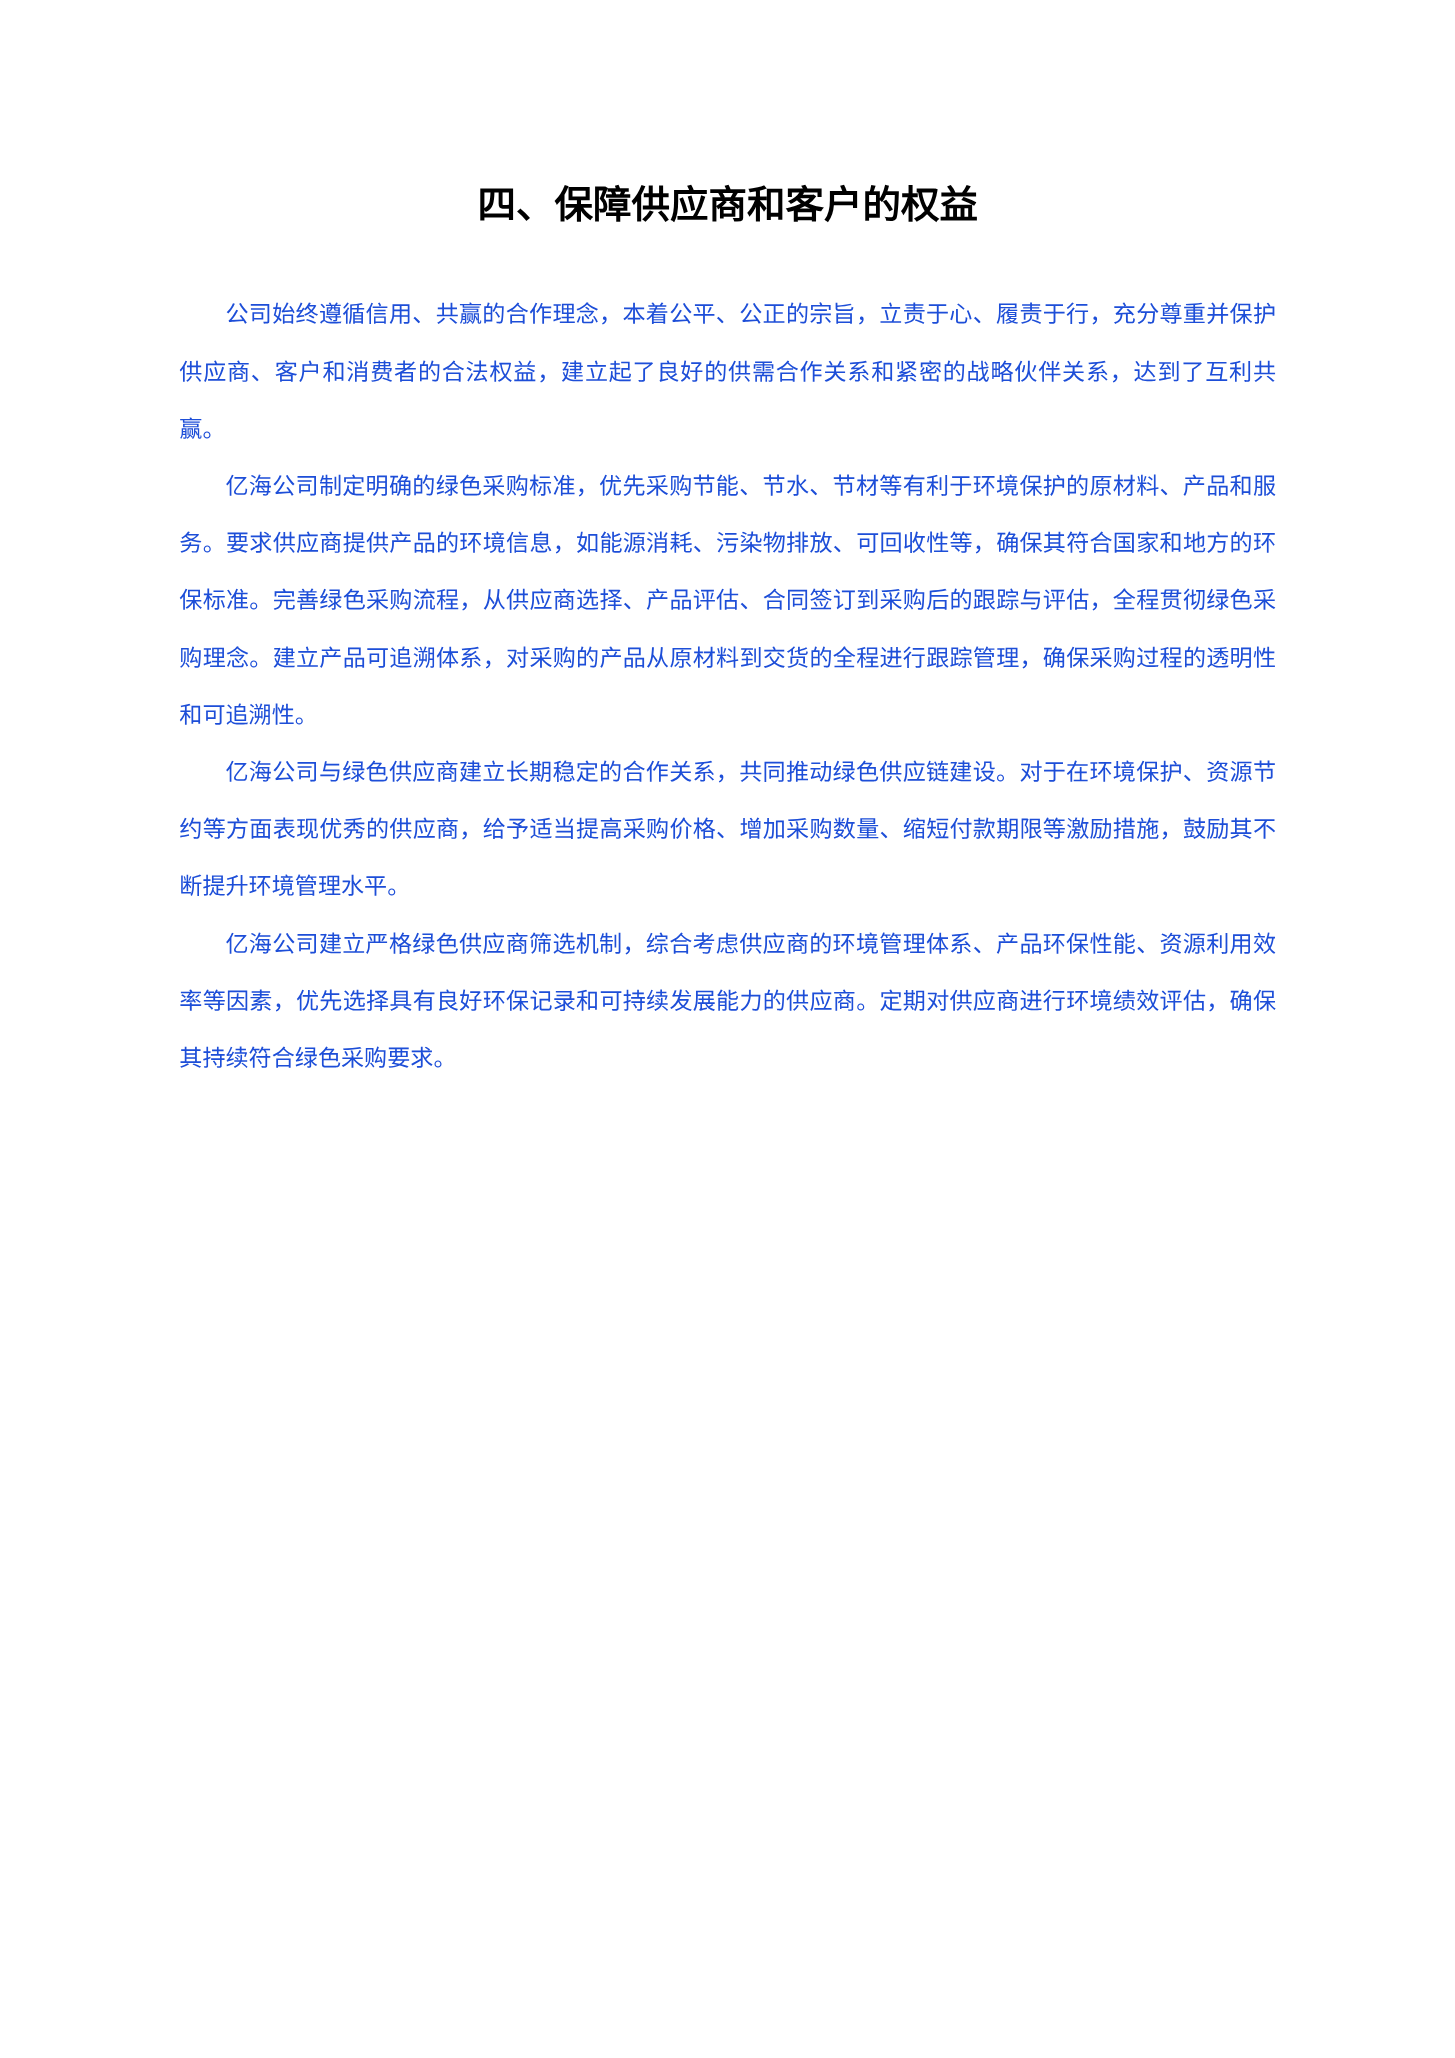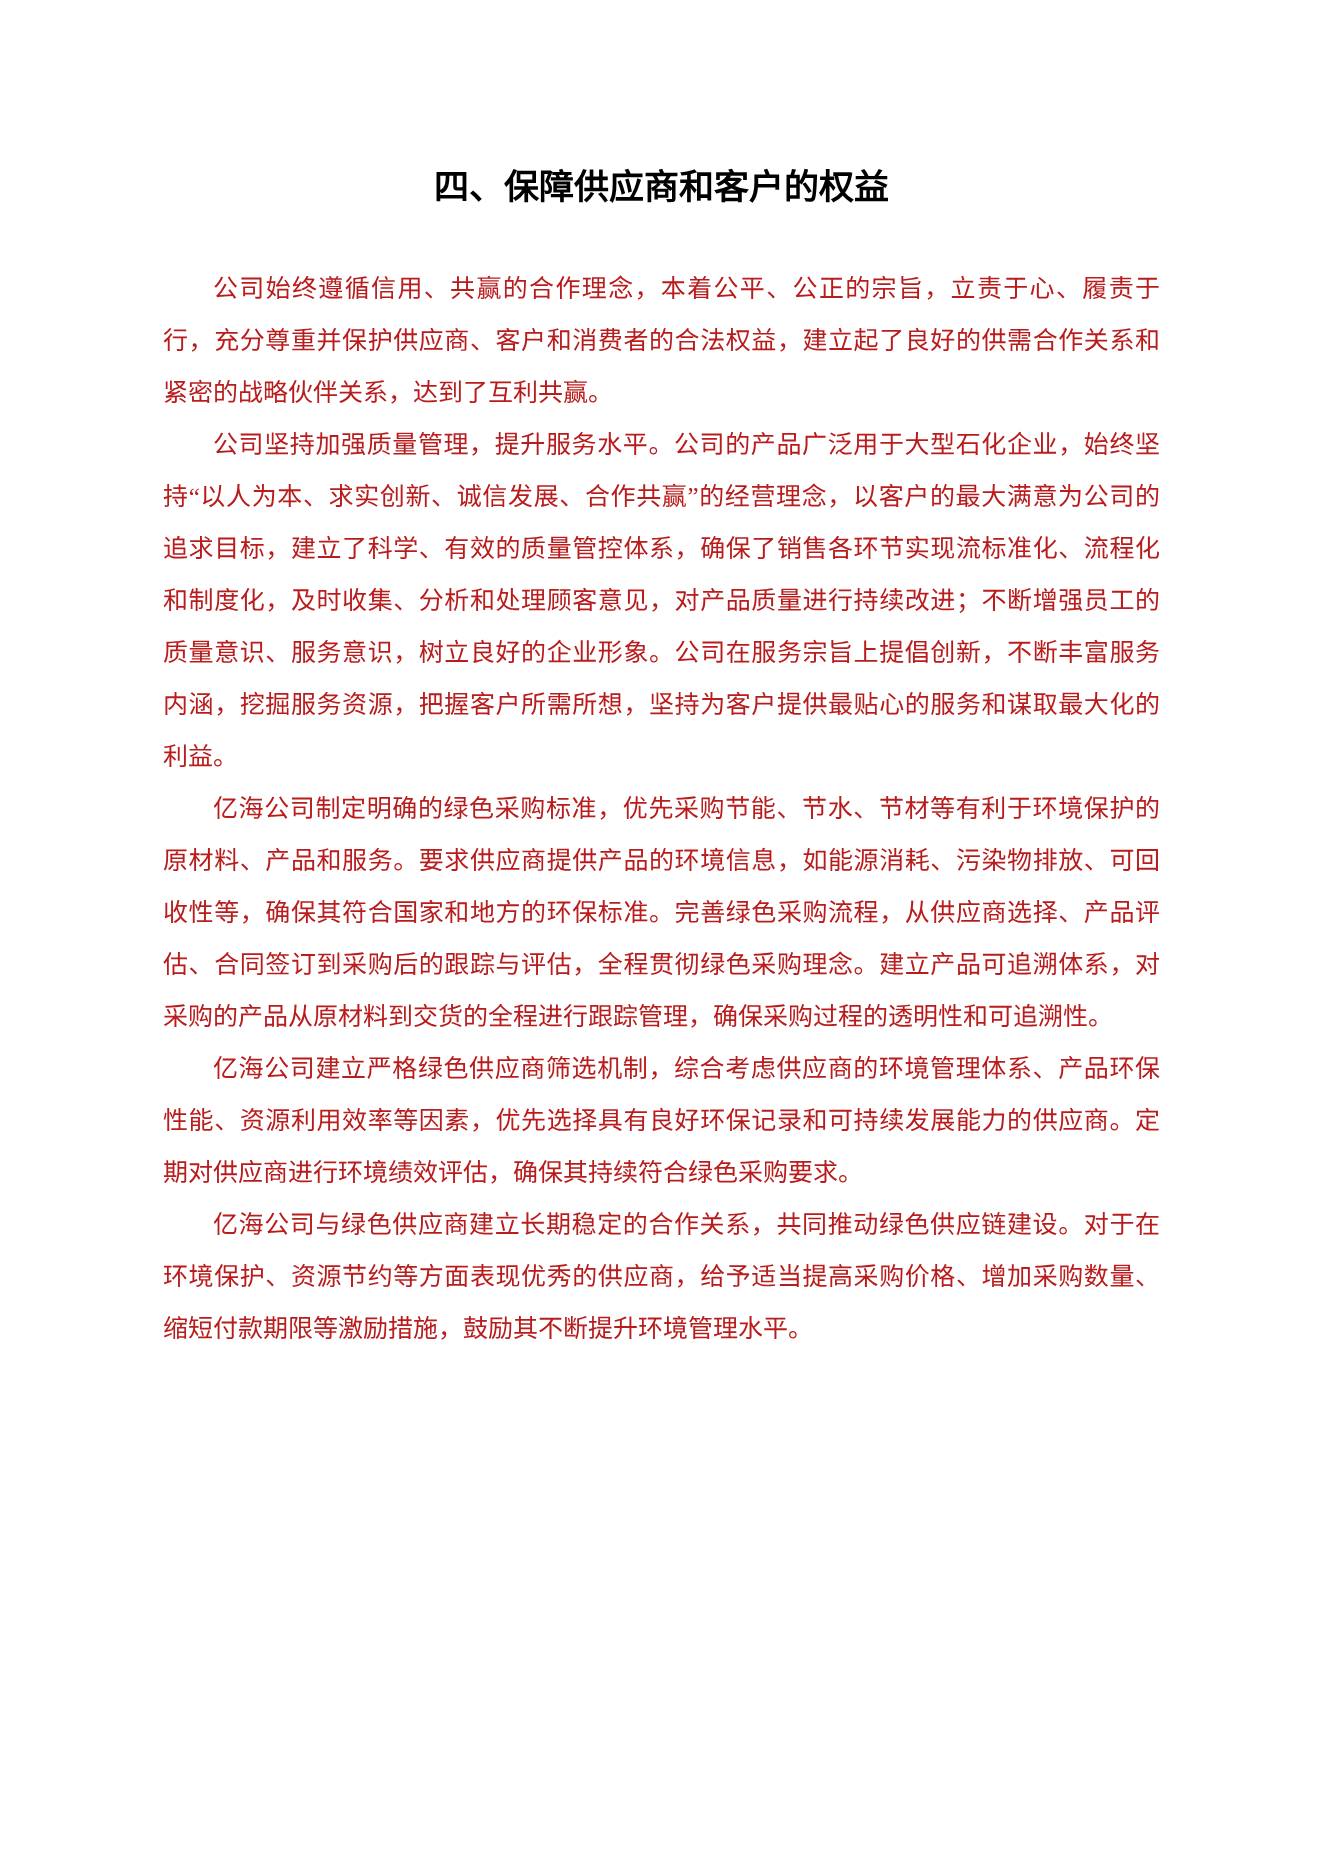--- a/index.html
+++ b/index.html
@@ -30,40 +30,39 @@
   }
   .heading-first {
     margin-bottom: 54px;
   }
   .heading-second {
     margin-top: 48px;
     margin-bottom: 28px;
   }
   .doc-para {
     margin: 0;
-    font-family: Liberation Serif, serif;
-    font-size: 25px;
+    font-family: Liberation Mono, monospace;
+    font-size: 21px;
     line-height: 52px;
     text-align: justify;
     text-indent: 2em;
-    color: #b91c1c;
+    color: #1d4ed8;
     word-break: normal;
     overflow-wrap: break-word;
   }
 </style>
 </head>
 <body>
 
 <div class="page">
 
   <section>
     <h2 class="doc-heading heading-first">四、保障供应商和客户的权益</h2>
     <p class="doc-para">公司始终遵循信用、共赢的合作理念，本着公平、公正的宗旨，立责于心、履责于行，充分尊重并保护供应商、客户和消费者的合法权益，建立起了良好的供需合作关系和紧密的战略伙伴关系，达到了互利共赢。</p>
-    <p class="doc-para">公司坚持加强质量管理，提升服务水平。公司的产品广泛用于大型石化企业，始终坚持“以人为本、求实创新、诚信发展、合作共赢”的经营理念，以客户的最大满意为公司的追求目标，建立了科学、有效的质量管控体系，确保了销售各环节实现流标准化、流程化和制度化，及时收集、分析和处理顾客意见，对产品质量进行持续改进；不断增强员工的质量意识、服务意识，树立良好的企业形象。公司在服务宗旨上提倡创新，不断丰富服务内涵，挖掘服务资源，把握客户所需所想，坚持为客户提供最贴心的服务和谋取最大化的利益。</p>
   </section>
 
   <section>
     <p class="doc-para">亿海公司制定明确的绿色采购标准，优先采购节能、节水、节材等有利于环境保护的原材料、产品和服务。要求供应商提供产品的环境信息，如能源消耗、污染物排放、可回收性等，确保其符合国家和地方的环保标准。完善绿色采购流程，从供应商选择、产品评估、合同签订到采购后的跟踪与评估，全程贯彻绿色采购理念。建立产品可追溯体系，对采购的产品从原材料到交货的全程进行跟踪管理，确保采购过程的透明性和可追溯性。</p>
+    <p class="doc-para">亿海公司与绿色供应商建立长期稳定的合作关系，共同推动绿色供应链建设。对于在环境保护、资源节约等方面表现优秀的供应商，给予适当提高采购价格、增加采购数量、缩短付款期限等激励措施，鼓励其不断提升环境管理水平。</p>
     <p class="doc-para">亿海公司建立严格绿色供应商筛选机制，综合考虑供应商的环境管理体系、产品环保性能、资源利用效率等因素，优先选择具有良好环保记录和可持续发展能力的供应商。定期对供应商进行环境绩效评估，确保其持续符合绿色采购要求。</p>
-    <p class="doc-para">亿海公司与绿色供应商建立长期稳定的合作关系，共同推动绿色供应链建设。对于在环境保护、资源节约等方面表现优秀的供应商，给予适当提高采购价格、增加采购数量、缩短付款期限等激励措施，鼓励其不断提升环境管理水平。</p>
   </section>
 
 </div>
 
 </body></html>

